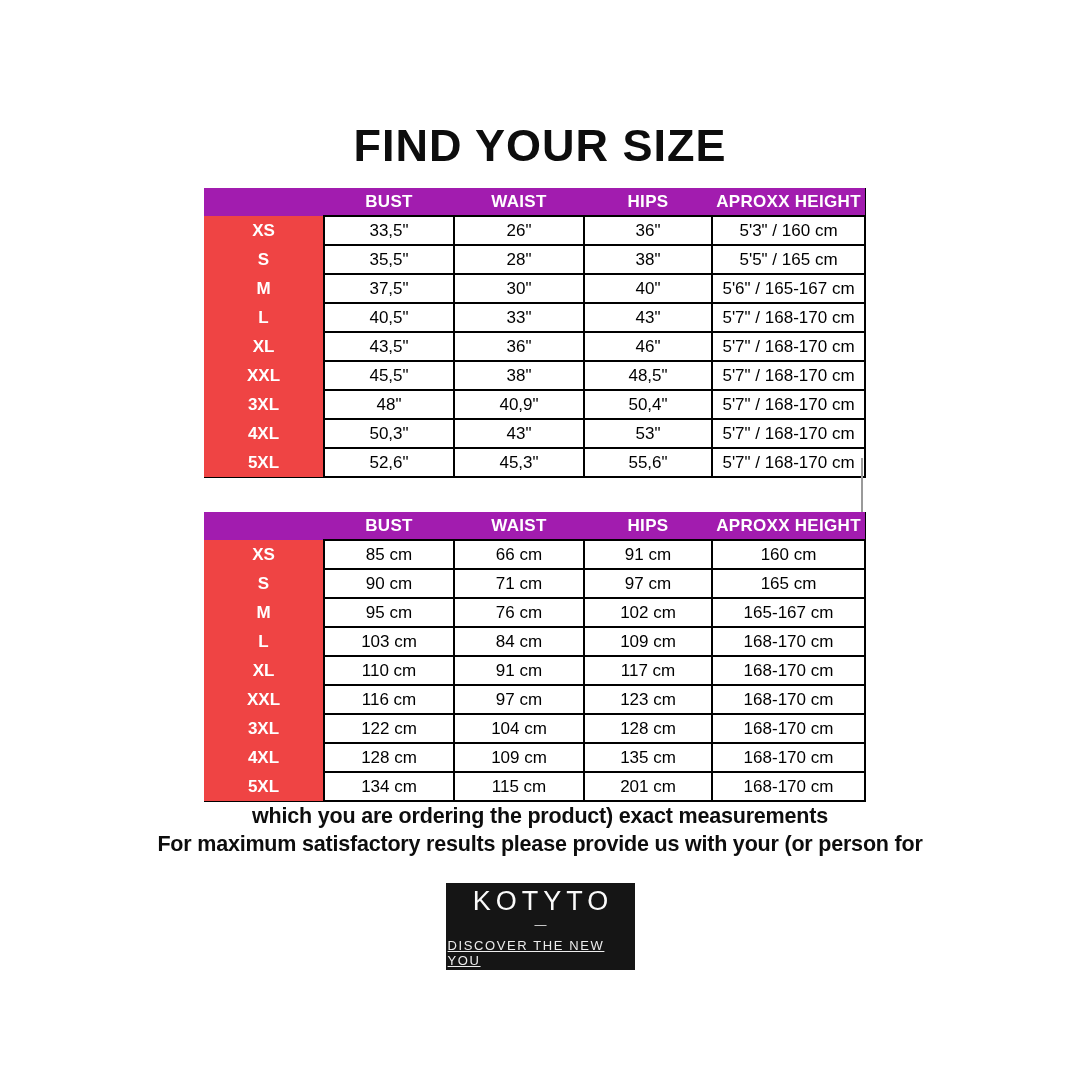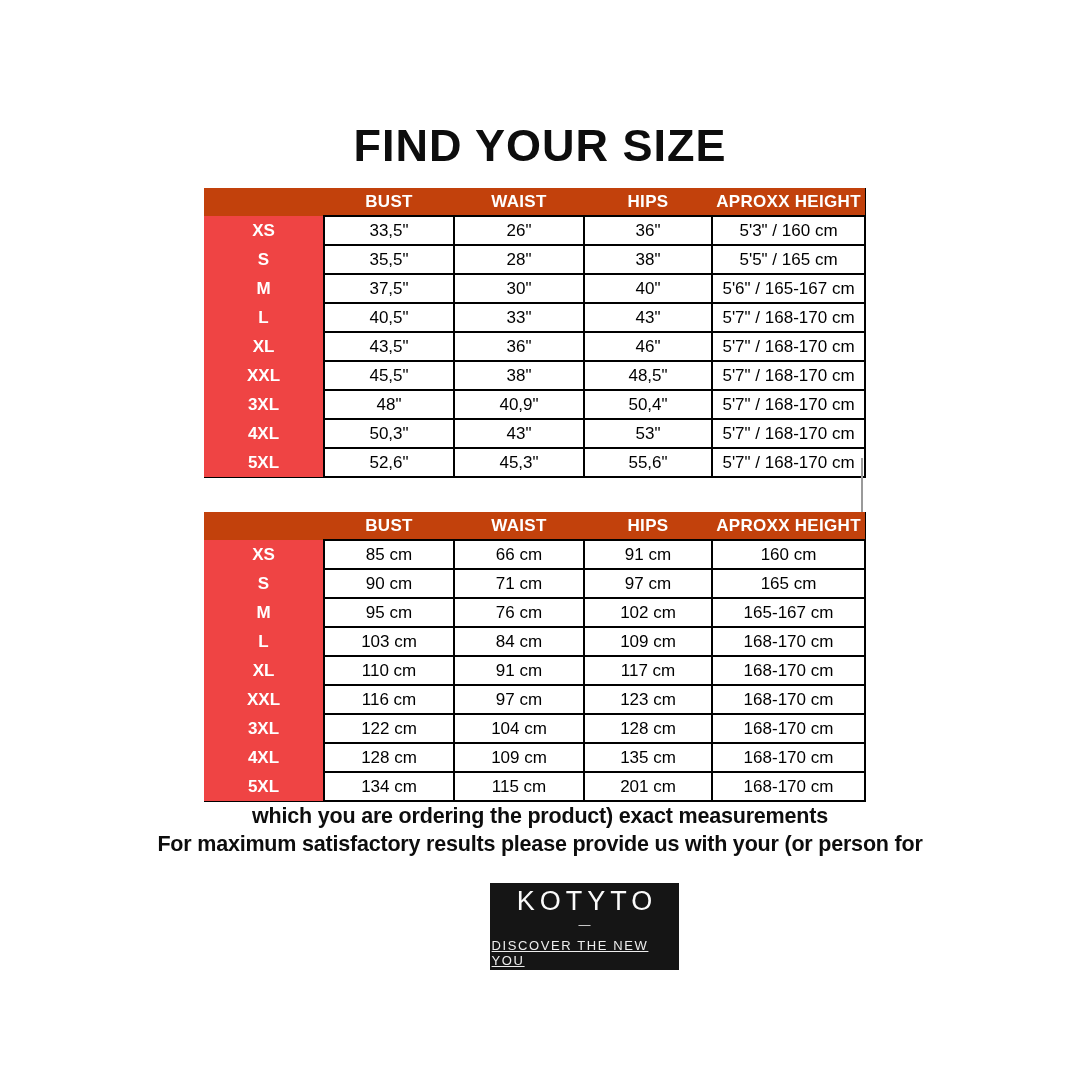--- a/index.html
+++ b/index.html
@@ -37,21 +37,21 @@
     height: 27px;
     padding: 0;
     text-align: center;
     vertical-align: middle;
     font-size: 17px;
     line-height: 1;
     overflow: hidden;
     white-space: nowrap;
   }
   .size-table thead th {
-    background: #c2410c;
+    background: #a21caf;
     color: #ffffff;
     font-weight: bold;
     border: none;
     letter-spacing: 0.3px;
   }
   .size-table tbody th.sz {
     background: #ef4444;
     color: #ffffff;
     font-weight: bold;
     border: none;
@@ -87,21 +87,20 @@
     left: 446px;
     top: 883px;
     width: 189px;
     height: 87px;
     background: #151515;
     color: #ffffff;
     display: flex;
     flex-direction: column;
     align-items: center;
     justify-content: center;
-    margin-left: 44px;
   }
   .logo-brand {
     font-size: 27px;
     font-weight: normal;
     letter-spacing: 5px;
     padding-left: 5px; 
     color: #fafafa;
   }
   .logo-divider {
     font-size: 12px;

